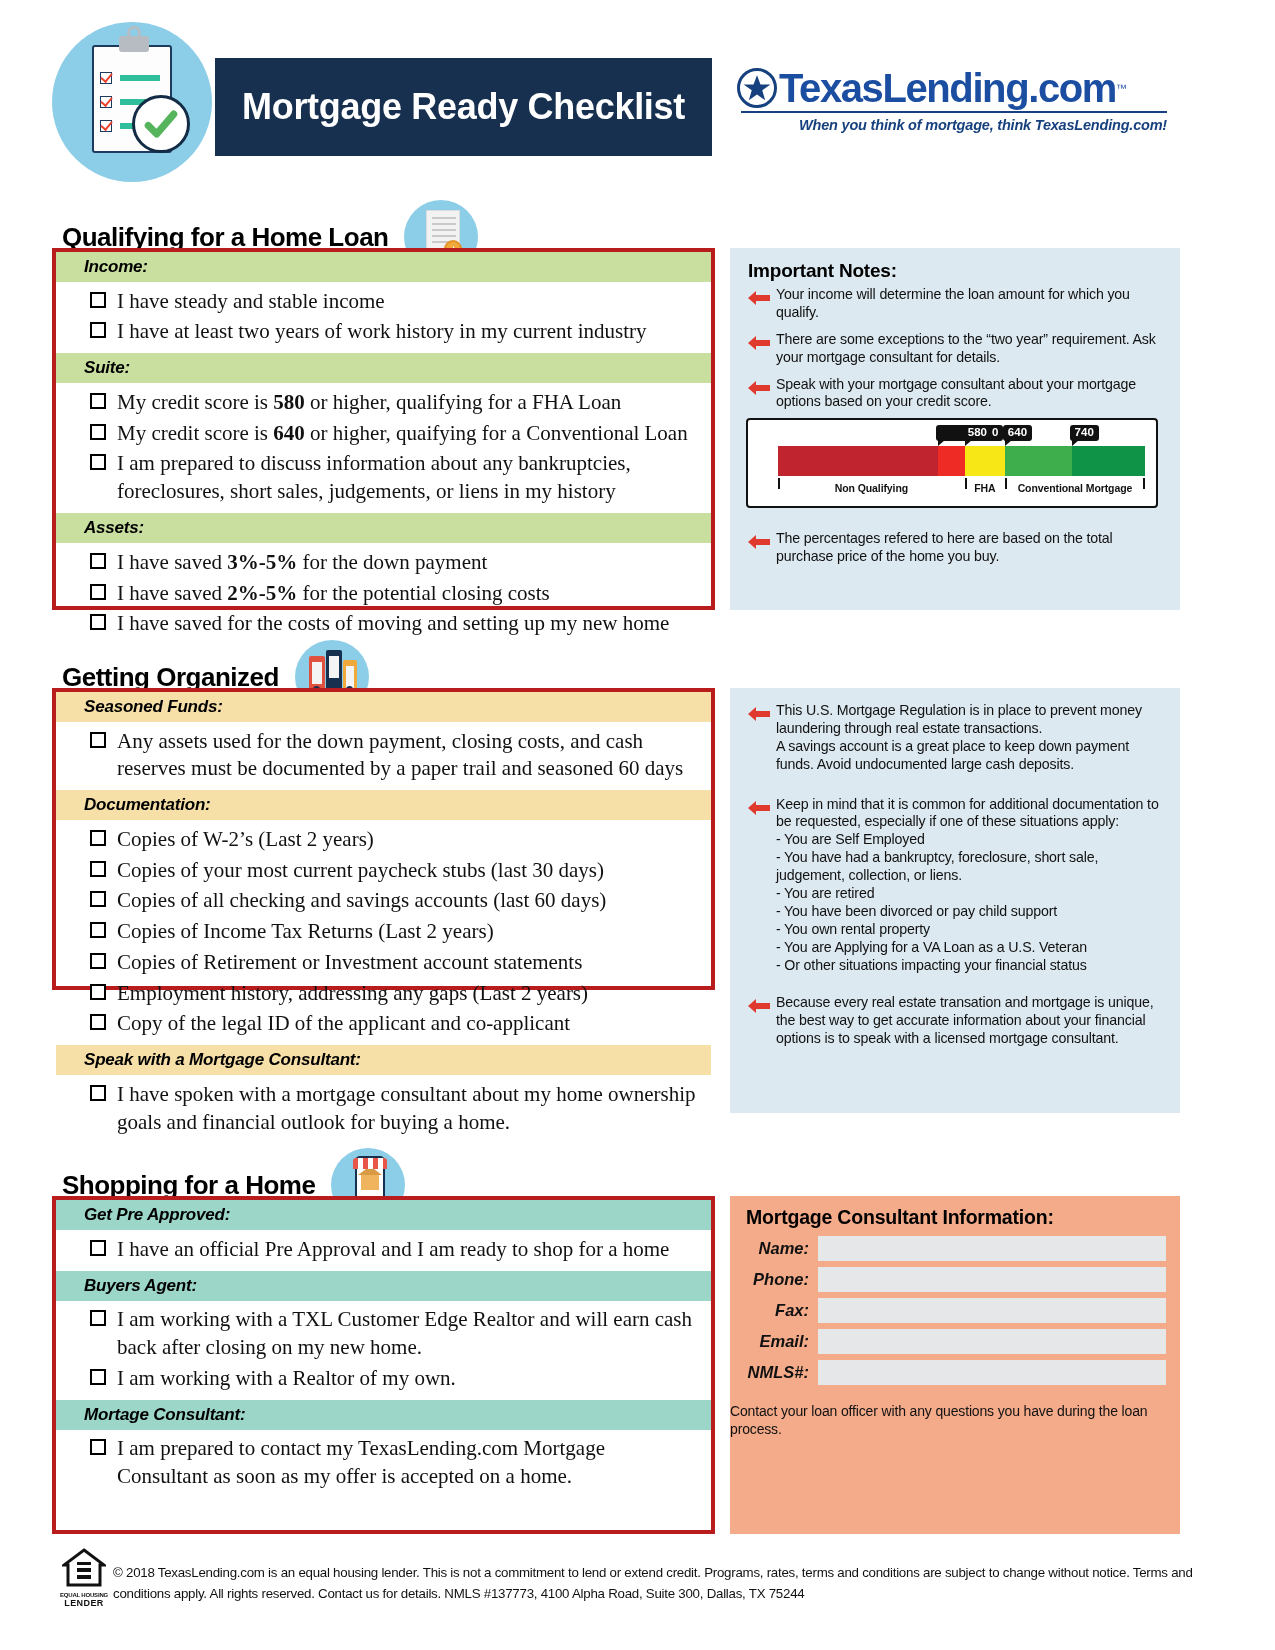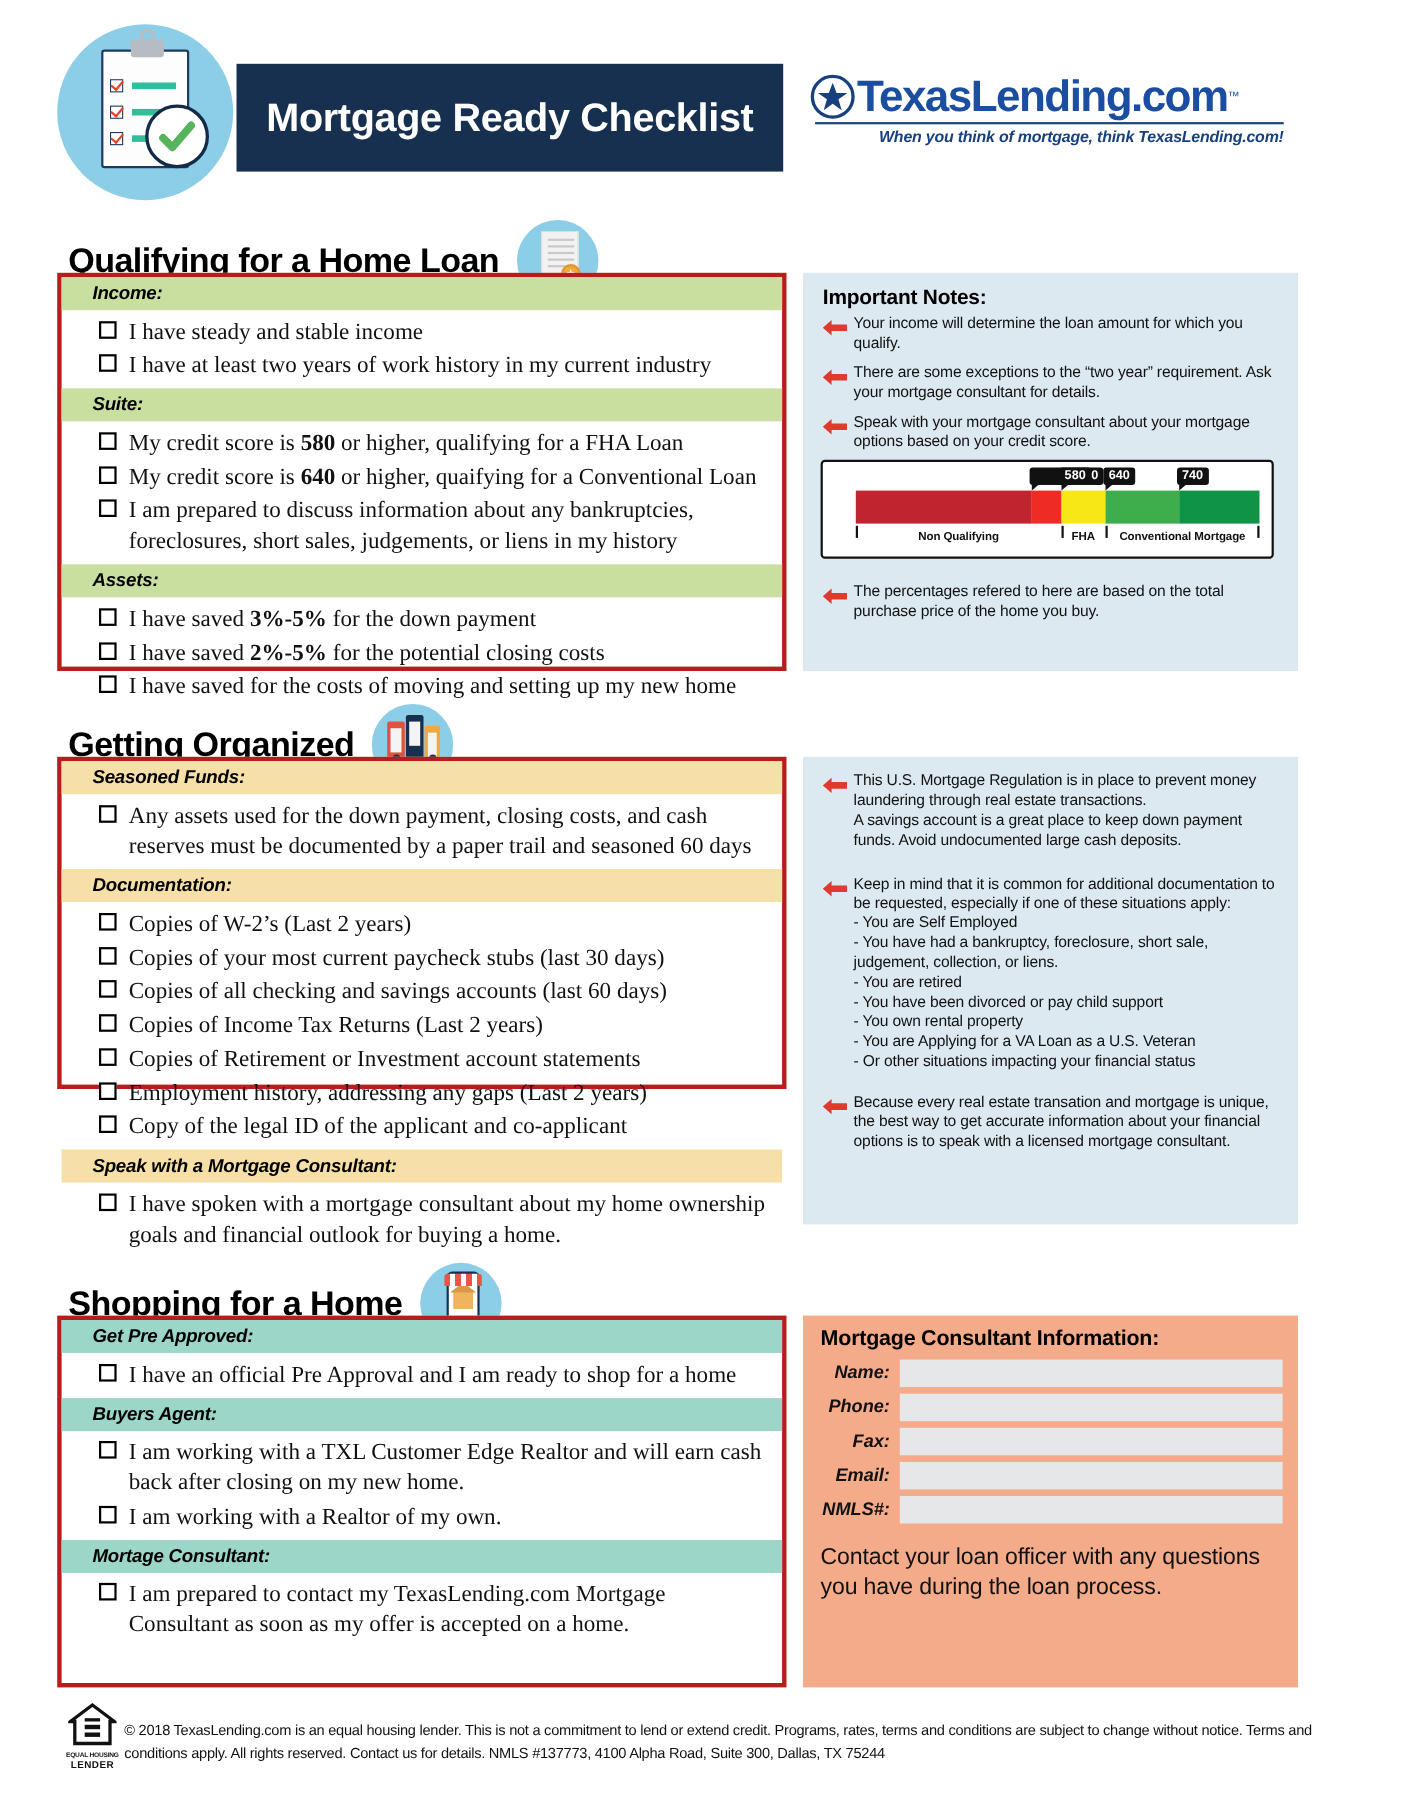--- a/index.html
+++ b/index.html
@@ -81,21 +81,21 @@
   .logo-tm { font-size: 11px; vertical-align: super; color: #1b4ea0; letter-spacing: 0; }
   .logo-rule { height: 2px; background: #17417e; margin: 3px 0 4px 4px; }
   .logo-tag {
     font-size: 14.5px; font-style: italic; font-weight: bold;
     color: #17417e; text-align: right; letter-spacing: -0.2px;
   }
 
   
   .sec-head { position: absolute; display: flex; align-items: center; }
   .sec-head h2 {
-    font-size: 31px; font-weight: bold; color: #000;
+    font-size: 26px; font-weight: bold; color: #000;
     letter-spacing: -0.5px; font-family: "Liberation Sans", sans-serif;
   }
   .sec-icon {
     width: 74px; height: 74px; border-radius: 50%;
     background: #8ccde8; margin-left: 16px; position: relative;
     flex: 0 0 auto;
   }
 
   
   .ic-doc {
@@ -247,21 +247,21 @@
   }
   .frow { display: flex; align-items: center; padding: 0 14px 6px 14px; }
   .frow label {
     width: 74px; flex: 0 0 auto; text-align: right; padding-right: 9px;
     font-size: 16.5px; font-style: italic; font-weight: bold; color: #111;
   }
   .frow .fin {
     flex: 1 1 auto; height: 25px; background: #e6e7e9;
   }
   .consult .closing {
-    padding: 12px 16px 10px 16px; font-size: 21px;
+    padding: 12px 16px 10px 0; font-size: 14px;
     line-height: 1.28; color: #111; letter-spacing: -0.15px;
   }
 
   
   .footer { position: absolute; left: 55px; top: 1548px; width: 1170px; display: flex; }
   .ehl { width: 58px; flex: 0 0 auto; text-align: center; }
   .ehl svg { width: 44px; height: 40px; }
   .ehl .l1 { font-size: 6px; font-weight: bold; letter-spacing: -0.2px; color:#111; }
   .ehl .l2 { font-size: 9px; font-weight: bold; letter-spacing: 0.4px; color:#111; }
   .foot-text {

